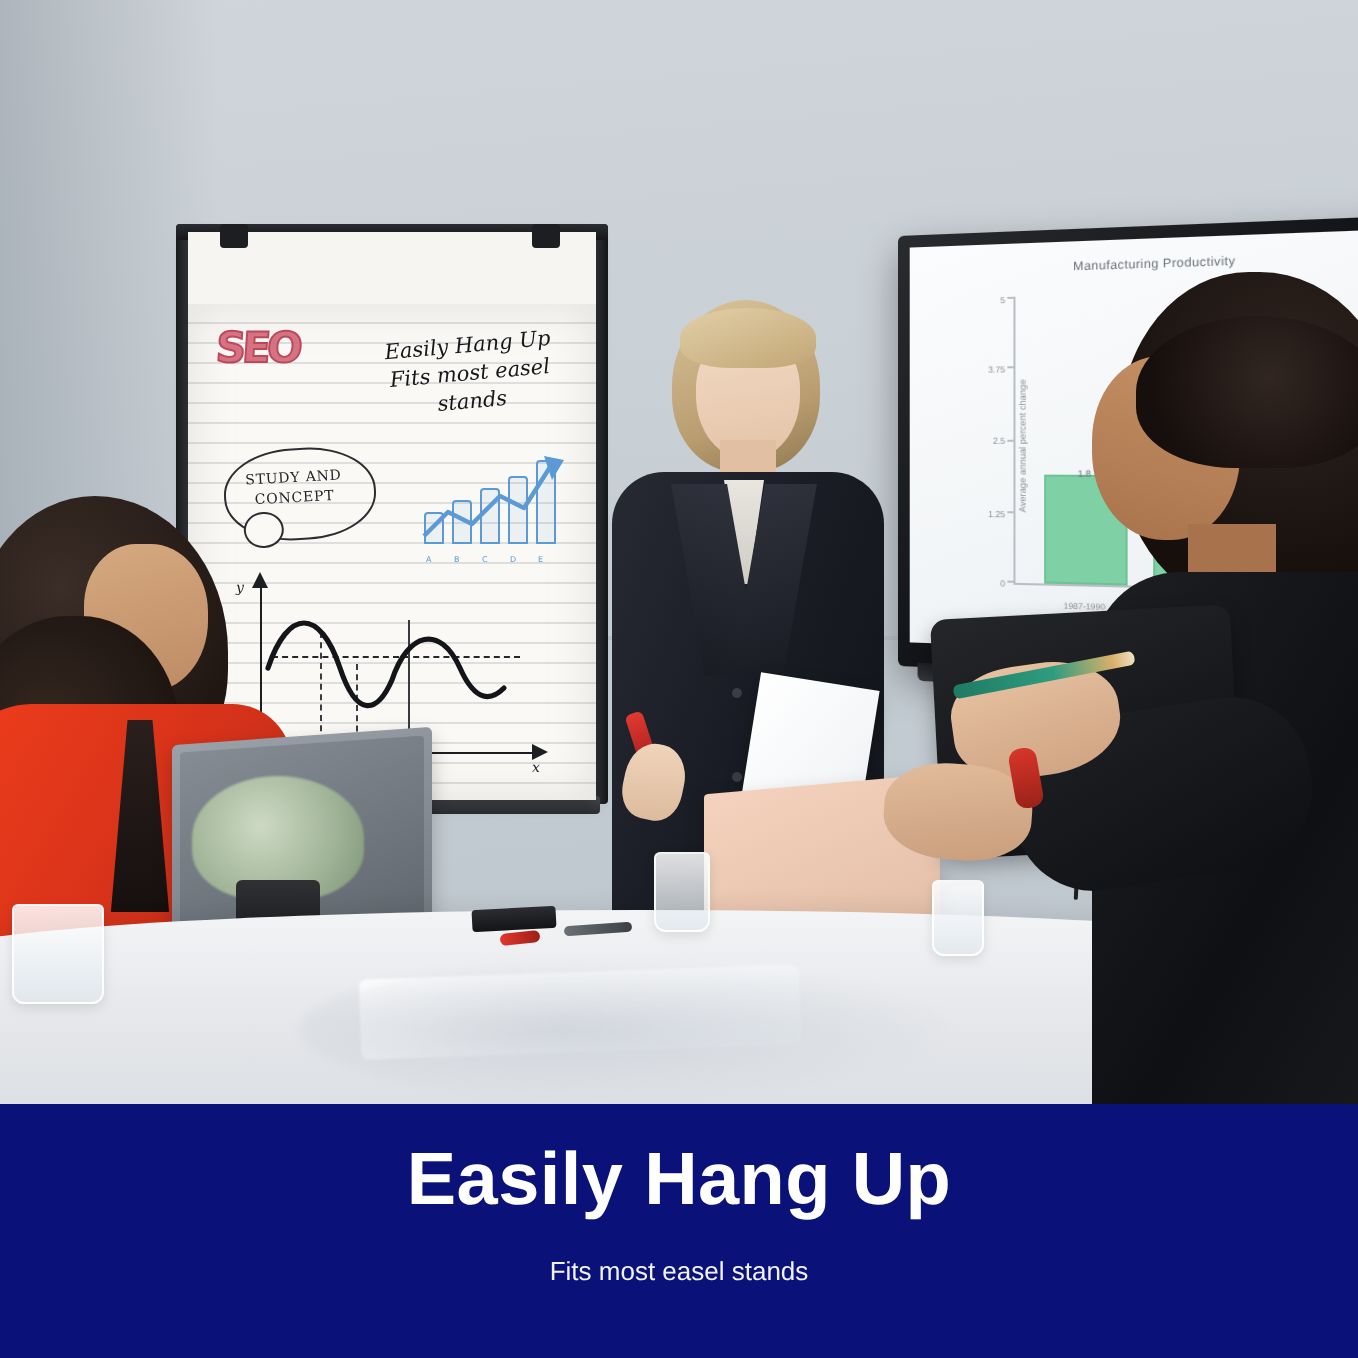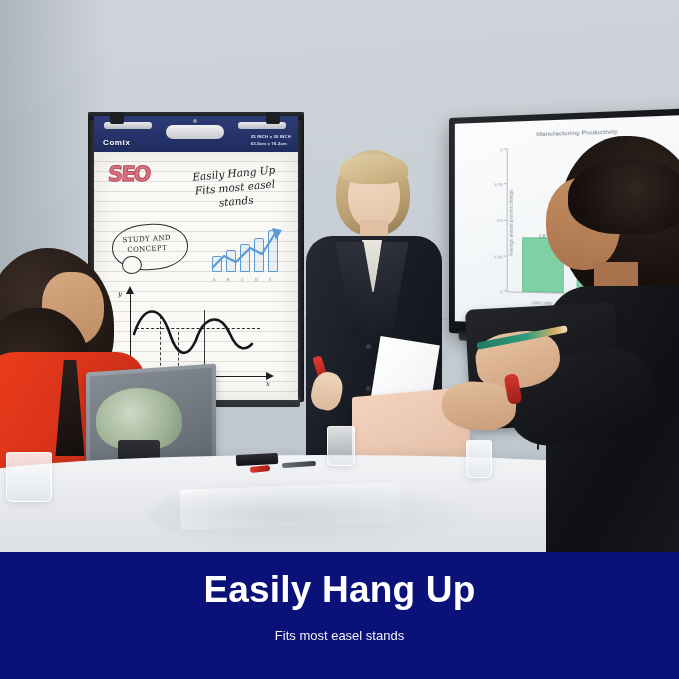--- a/index.html
+++ b/index.html
@@ -234,30 +234,20 @@
     <div class="wall-shadow-l"></div>
     <div class="wall-seam"></div>
 
     <div class="easel">
       <div class="easel-frame-l"></div>
       <div class="easel-frame-r"></div>
       <div class="easel-topbar"></div>
       <div class="easel-foot"></div>
 
       <div class="pad">
-        <div class="pad-header">
-          <div class="clip-bar a"></div>
-          <div class="clip-bar b"></div>
-          <div class="pad-handle"></div>
-          <div class="brand">Comix</div>
-          <div class="specs">
-            <div>25 INCH x 30 INCH</div>
-            <div>63.5cm x 76.2cm</div>
-          </div>
-        </div>
         <div class="pad-clip a"></div>
         <div class="pad-clip b"></div>
 
         <div class="sheet">
           <div class="seo">SEO</div>
 
           <div class="hand-note">
             <div>Easily Hang Up</div>
             <div>Fits most easel stands</div>
           </div>

